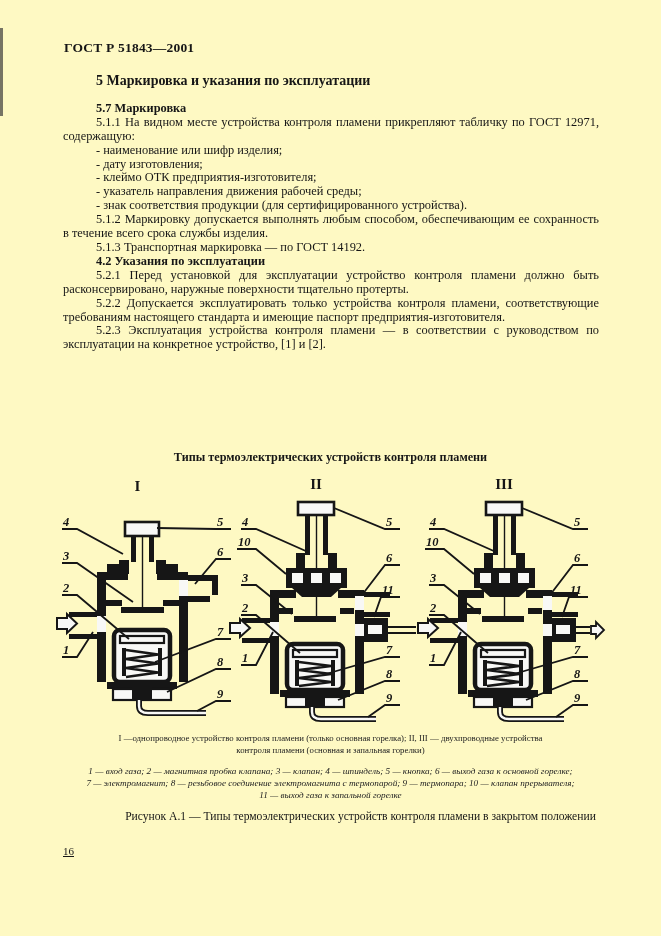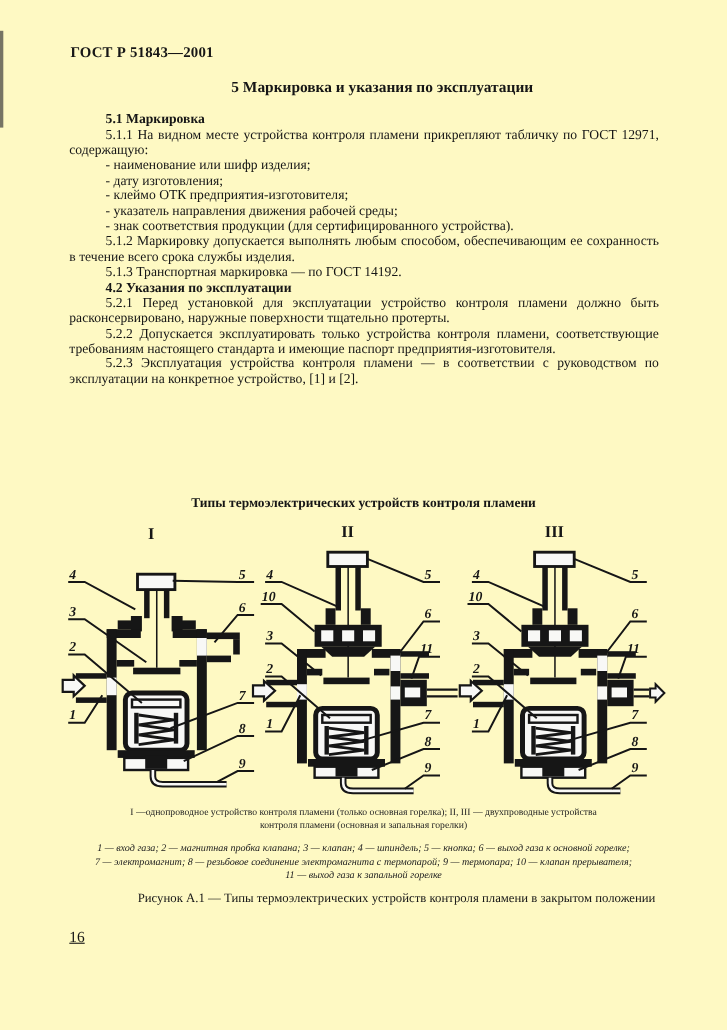--- a/index.html
+++ b/index.html
@@ -4,50 +4,50 @@
 <style>
   html,body{margin:0;padding:0;background:#e9e9e7;}
   .page{
     position:relative;width:661px;height:936px;margin:0 auto;
     background:#fef9c3;color:#161616;overflow:hidden;
     font-family:"Liberation Serif","DejaVu Serif",serif;
   }
   .scan-edge{position:absolute;left:0;top:28px;width:3px;height:88px;background:#3c3c3c;opacity:.7;}
   .doc-header{position:absolute;left:64px;top:40px;font-size:13.5px;font-weight:bold;letter-spacing:.2px;}
   .content{position:absolute;left:63px;top:74px;width:536px;font-size:12.4px;line-height:13.9px;text-align:justify;}
-  .sec-title{font-size:14px;font-weight:bold;margin:0 0 14px 33px;text-align:center;}
+  .sec-title{font-size:14px;font-weight:bold;margin:0 0 14px 33px;text-align:left;}
   .content p{margin:0;text-indent:33px;}
   .content p.bold{font-weight:bold;}
   .appendix-head{position:absolute;left:0;top:385px;width:661px;text-align:center;font-size:12.5px;line-height:14px;}
   .fig-title{position:absolute;left:0;top:450px;width:661px;text-align:center;font-size:12.2px;font-weight:bold;}
   .fig-row{position:absolute;left:50px;top:476px;width:600px;height:280px;}
   .device{position:absolute;}
   .numeral{display:block;text-align:center;font-size:15px;font-weight:bold;height:18px;}
   .dev-svg{display:block;}
   .callout{font-family:"Liberation Serif","DejaVu Serif",serif;font-size:12.5px;font-weight:bold;font-style:italic;fill:#161616;}
   .leader{fill:none;stroke:#161616;stroke-width:1.8;}
   .ink{fill:#161616;}
   .paper{fill:#f8f8f6;}
   .outl{fill:#f8f8f6;stroke:#161616;}
   .fig-note{position:absolute;left:0;width:661px;text-align:center;font-size:8.8px;line-height:11px;color:#222;}
   .fig-legend{position:absolute;left:0;width:661px;text-align:center;font-size:9.2px;line-height:11px;font-style:italic;color:#222;}
   .fig-caption{position:absolute;left:0;top:810px;width:661px;text-align:center;font-size:11.6px;margin-left:30px;}
-  .page-number{position:absolute;left:63px;top:845px;font-size:14px;text-decoration:underline;}
+  .page-number{position:absolute;left:63px;top:845px;font-size:11px;text-decoration:underline;}
 </style>
 </head>
 <body>
 
 <div class="page">
   <div class="scan-edge"></div>
 
   <div class="doc-header">ГОСТ Р 51843—2001</div>
 
   <div class="content">
     <div class="sec-title">5 Маркировка и указания по эксплуатации</div>
-    <p class="bold">5.1 Маркировка</p>
+    <p class="bold">5.7 Маркировка</p>
     <p>5.1.1 На видном месте устройства контроля пламени прикрепляют табличку по ГОСТ 12971, содержащую:</p>
     <p>- наименование или шифр изделия;</p>
     <p>- дату изготовления;</p>
     <p>- клеймо ОТК предприятия-изготовителя;</p>
     <p>- указатель направления движения рабочей среды;</p>
     <p>- знак соответствия продукции (для сертифицированного устройства).</p>
     <p>5.1.2 Маркировку допускается выполнять любым способом, обеспечивающим ее сохранность в течение всего срока службы изделия.</p>
     <p>5.1.3 Транспортная маркировка — по ГОСТ 14192.</p>
     <p class="bold">4.2 Указания по эксплуатации</p>
     <p>5.2.1 Перед установкой для эксплуатации устройство контроля пламени должно быть расконсервировано, наружные поверхности тщательно протерты.</p>

